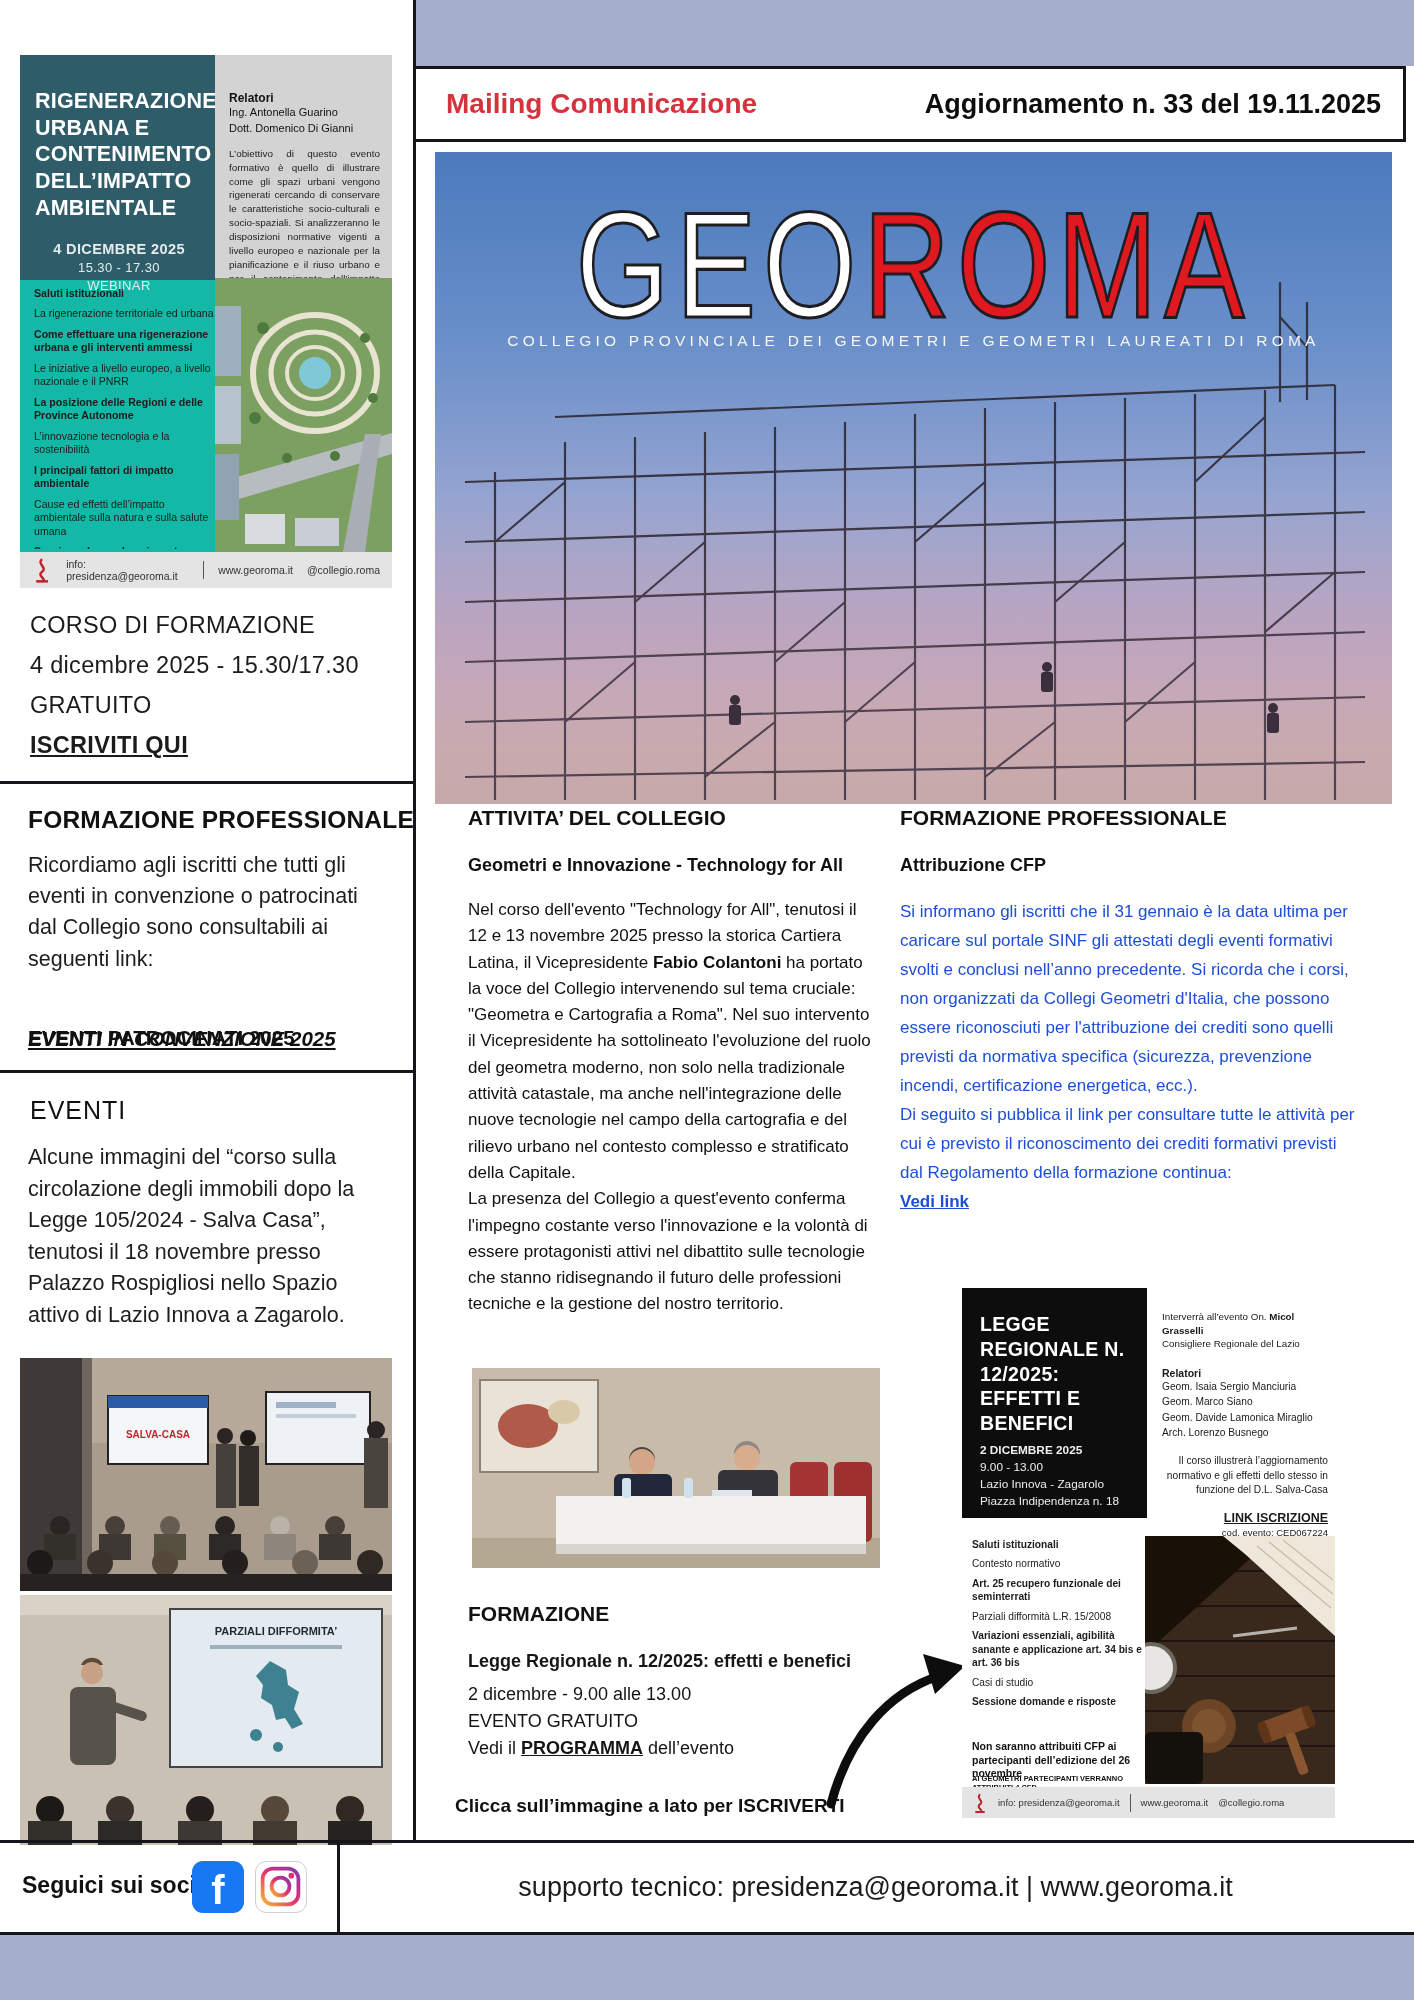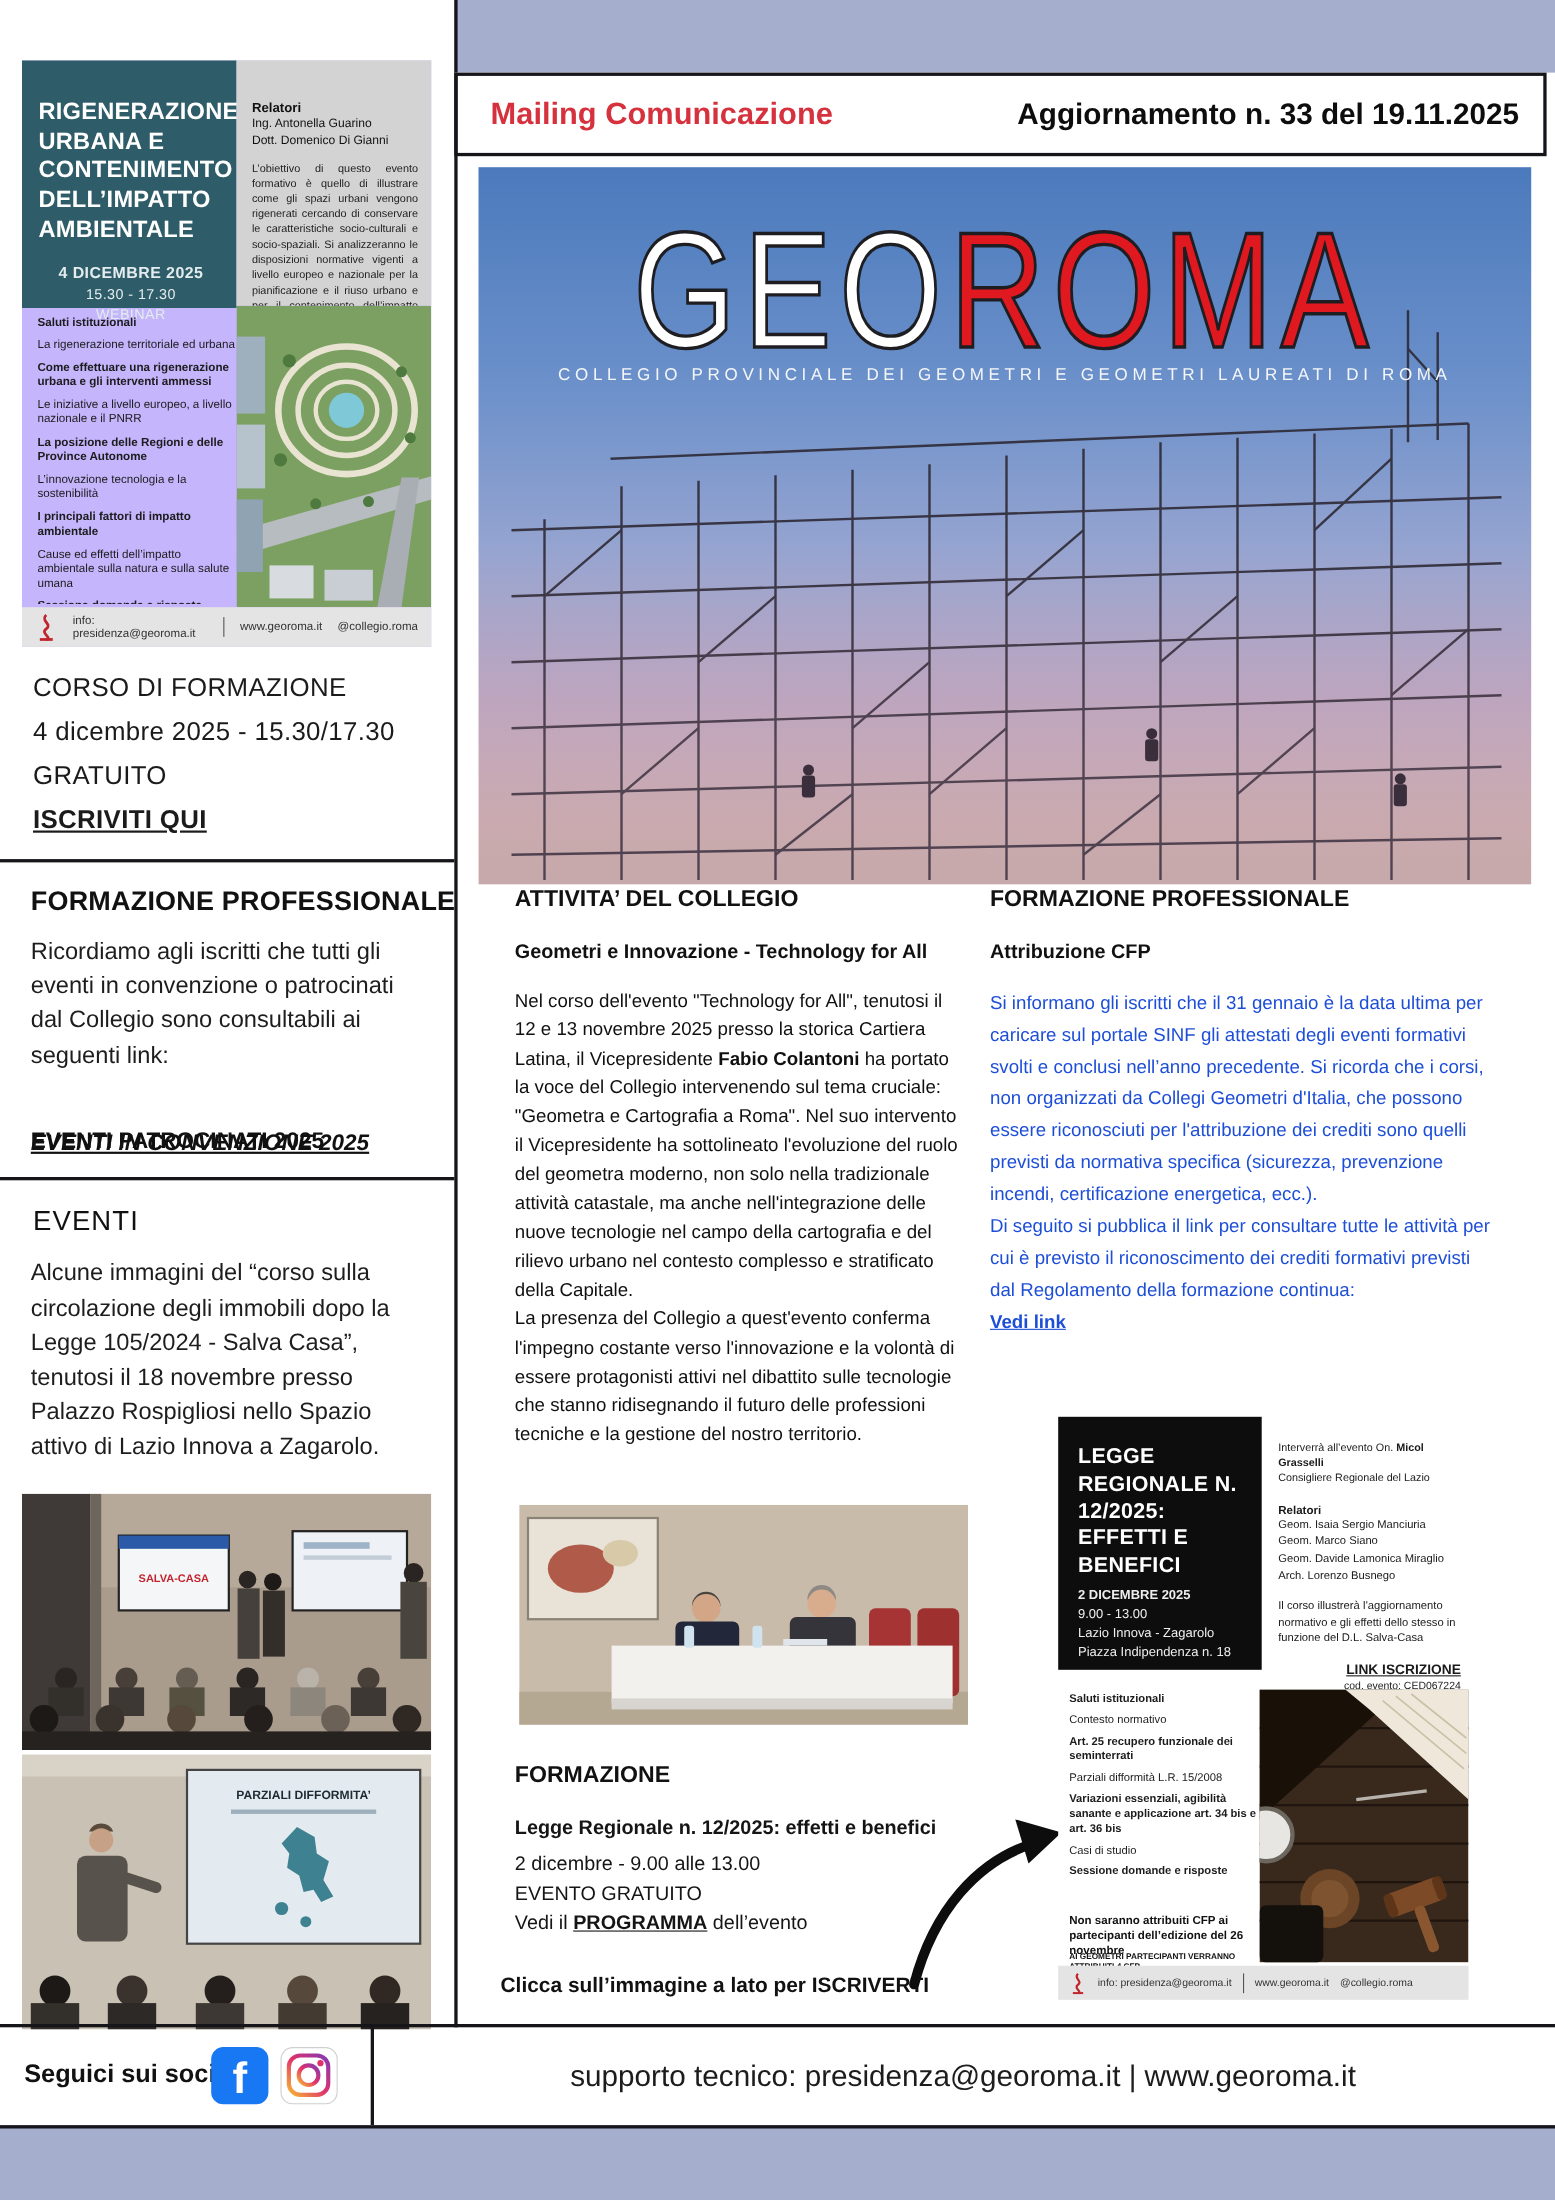--- a/index.html
+++ b/index.html
@@ -21,21 +21,21 @@
           background:linear-gradient(180deg,#4b7abc 0%,#6b90ca 30%,#93a3d0 52%,#c4afc9 74%,#e5c6c2 92%,#eccfc4 100%);}
   .logo-row{position:absolute;left:0;top:26px;width:100%;text-align:center;
             font-size:120px;font-weight:400;letter-spacing:7px;transform:scaleY(1.25);transform-origin:top;white-space:nowrap;}
   .logo-geo{color:#ffffff;-webkit-text-stroke:2.5px #1d1d22;}
   .logo-roma{color:#e0181f;-webkit-text-stroke:2.5px #1d1d22;}
   .banner-sub{position:absolute;left:0;top:180px;width:100%;text-align:center;color:#f4f6f8;
               font-size:15.5px;letter-spacing:4.2px;white-space:nowrap;}
   .banner-haze{position:absolute;left:0;top:0;width:100%;height:100%;
                background:linear-gradient(180deg,rgba(0,0,0,0) 55%,rgba(150,110,135,.22) 82%,rgba(110,80,110,.30) 100%);}
   
-  .flyer1{left:20px;top:55px;width:372px;height:533px;background:#c4b5fd;}
+  .flyer1{left:20px;top:55px;width:372px;height:533px;background:#14b8a6;}
   .f1-teal{position:absolute;left:0;top:0;width:195px;height:225px;background:#2e5c68;box-sizing:border-box;padding:33px 12px 0 15px;}
   .f1-title{color:#fff;font-weight:700;font-size:21.5px;line-height:1.24;letter-spacing:.2px;}
   .f1-when{margin-top:20px;color:#e3ecee;text-align:center;}
   .f1-date{font-weight:700;font-size:14.5px;letter-spacing:.4px;}
   .f1-time,.f1-mode{font-size:13px;margin-top:3px;letter-spacing:.4px;}
   .f1-gray{position:absolute;left:195px;top:0;width:177px;height:223px;background:#d3d3d3;box-sizing:border-box;
            padding:36px 12px 0 14px;overflow:hidden;}
   .f1-rel-label{font-weight:700;font-size:12px;}
   .f1-rel{font-size:11px;line-height:1.45;}
   .f1-desc{margin-top:10px;font-size:9.9px;line-height:1.4;text-align:justify;color:#222;}
@@ -71,21 +71,21 @@
   .flyer2{left:962px;top:1288px;width:373px;height:530px;background:#fff;cursor:pointer;}
   .f2-black{position:absolute;left:0;top:0;width:185px;height:230px;background:#0d0d0d;box-sizing:border-box;padding:24px 14px 0 18px;}
   .f2-title{color:#fff;font-weight:700;font-size:19.5px;line-height:1.27;letter-spacing:.3px;}
   .f2-when{position:absolute;left:18px;top:152px;color:#eee;}
   .f2-date{font-weight:700;font-size:13px;}
   .f2-when div{font-size:11.8px;margin-top:3px;}
   .f2-right{position:absolute;left:200px;top:22px;width:166px;color:#1a1a1a;}
   .f2-guest{font-size:9.8px;line-height:1.4;}
   .f2-rel-label{margin-top:16px;font-weight:700;font-size:10.5px;}
   .f2-rel{font-size:10.2px;line-height:1.5;}
-  .f2-desc{margin-top:14px;font-size:10.2px;line-height:1.4;}
+  .f2-desc{margin-top:14px;font-size:10.2px;line-height:1.4;text-align:right;}
   .f2-linkbox{margin-top:14px;text-align:right;}
   .f2-link{font-weight:700;font-size:12.5px;text-decoration:underline;}
   .f2-code{font-size:9.5px;margin-top:2px;}
   .f2-agenda{position:absolute;left:10px;top:250px;width:170px;}
   .f2-agenda div{font-size:10.2px;line-height:1.32;margin-bottom:6px;color:#1c1c1c;}
   .f2-note1{position:absolute;left:10px;top:452px;width:172px;font-weight:700;font-size:10.5px;line-height:1.3;}
   .f2-note2{position:absolute;left:10px;top:486px;width:180px;font-weight:700;font-size:7.5px;}
   .f2-footer{top:499px;height:31px;padding:0 10px;gap:10px;}
   .f2-footer span{font-size:9.5px;color:#333;}
   

